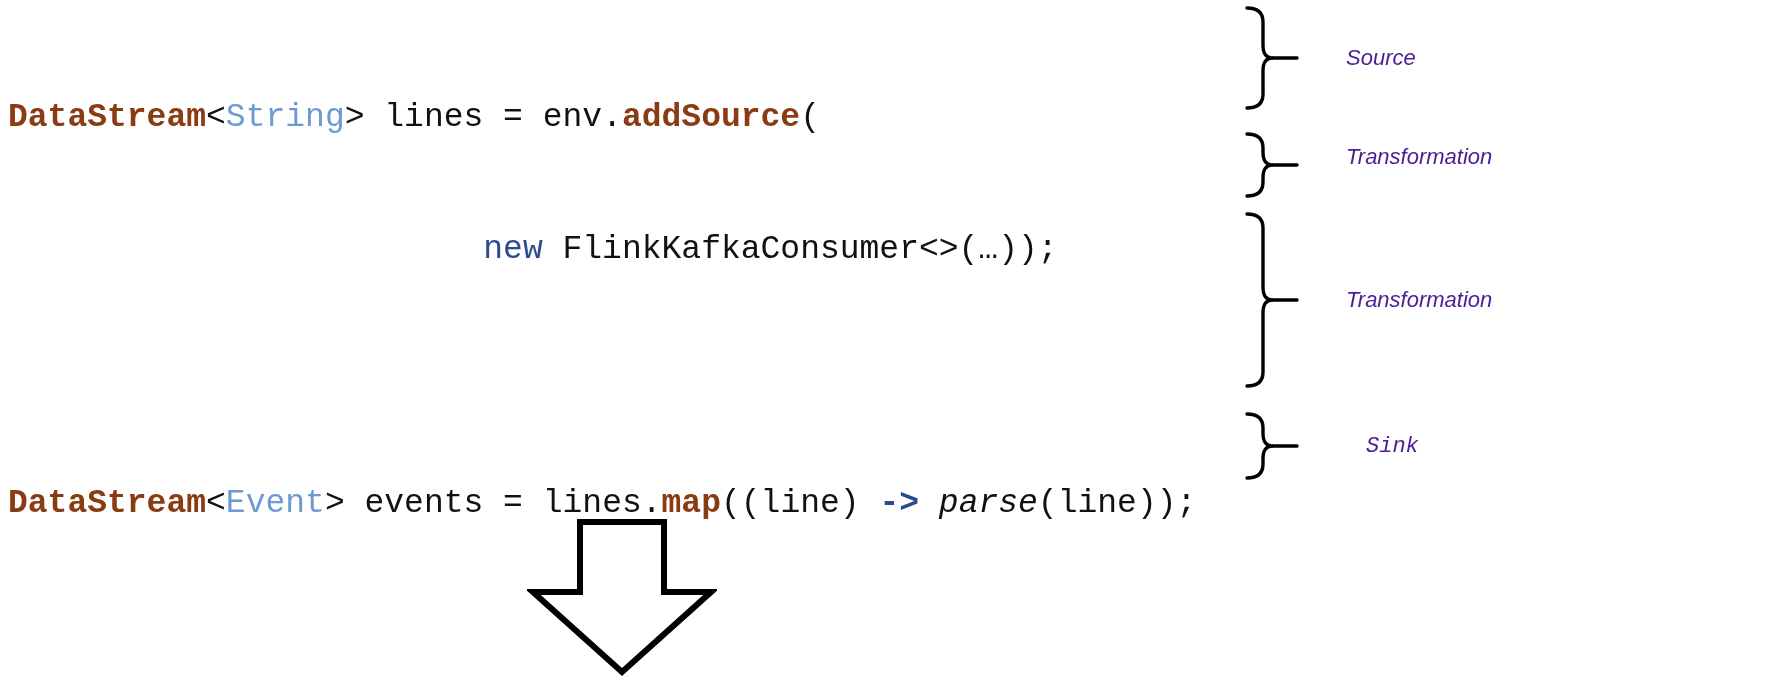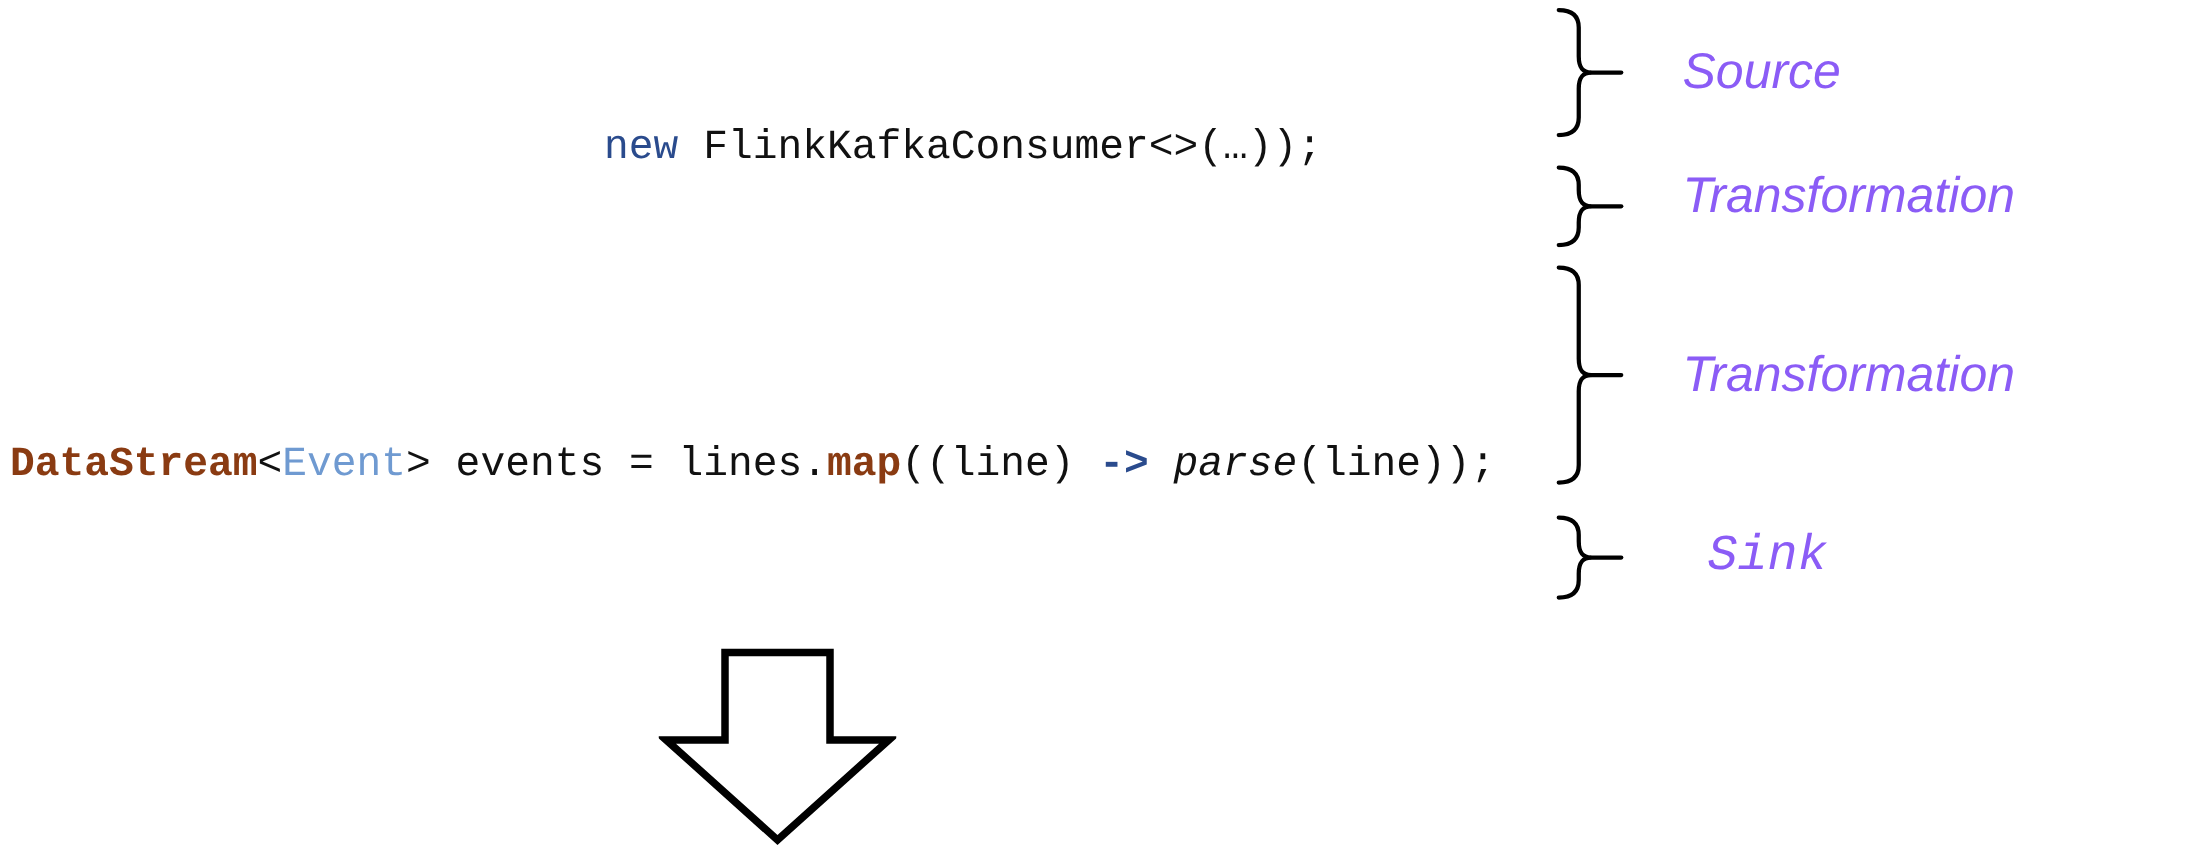--- a/index.html
+++ b/index.html
@@ -52,39 +52,40 @@
 
   
   .brace-group {
     position: absolute;
   }
   .brace-svg { display: block; }
   .group-label {
     position: absolute;
     font-family: "Liberation Sans", sans-serif;
     font-style: italic;
-    font-size: 40px;
-    color: #8b5cf6;
+    font-size: 22px;
+    color: #4c1d95;
     white-space: nowrap;
     transform: translateY(-50%);
   }
 
   
   .down-arrow {
     position: absolute;
     left: 527px;
     top: 518px;
   }
 </style>
 </head>
 <body>
 
 <div id="slide">
 
   <div class="code-block">
+    <div class="code-line"><span class="tok-type">DataStream</span><span class="tok-plain">&lt;</span><span class="tok-generic">String</span><span class="tok-plain">&gt; lines = env.</span><span class="tok-method">addSource</span><span class="tok-plain">(</span></div>
     <div class="code-line"><span class="tok-plain">                        </span><span class="tok-keyword">new</span><span class="tok-plain"> FlinkKafkaConsumer&lt;&gt;(…));</span></div>
     <div class="spacer-line"></div>
     <div class="code-line"><span class="tok-type">DataStream</span><span class="tok-plain">&lt;</span><span class="tok-generic">Event</span><span class="tok-plain">&gt; events = lines.</span><span class="tok-method">map</span><span class="tok-plain">((line) </span><span class="tok-arrow">-&gt;</span><span class="tok-plain"> </span><span class="tok-italic">parse</span><span class="tok-plain">(line));</span></div>
     <div class="spacer-line"></div>
     
     
     
     
     
     

